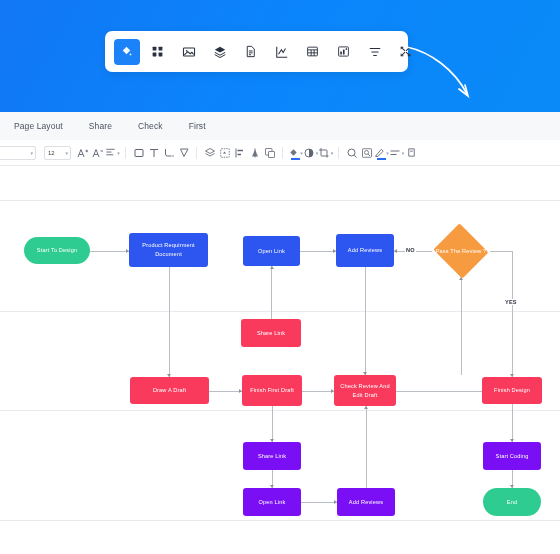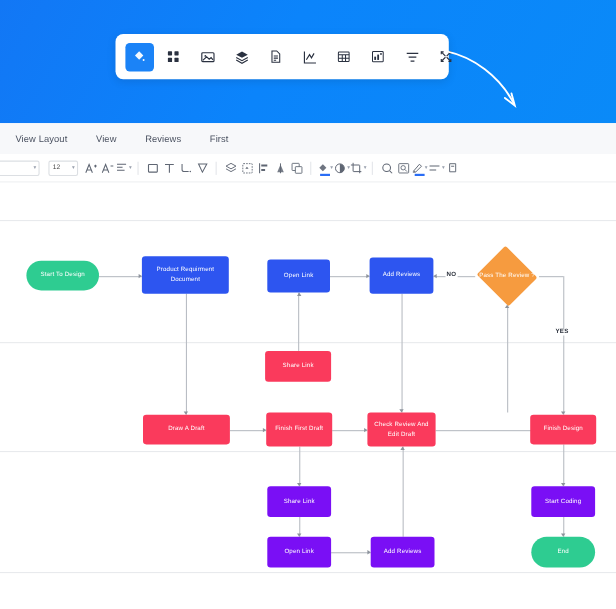--- a/index.html
+++ b/index.html
@@ -238,23 +238,23 @@
 
     <span class="hero-arrow">
       <svg width="80" height="60" viewBox="0 0 80 60" fill="none" stroke="#ffffff" stroke-width="1.7" stroke-linecap="round">
         <path d="M3 3 C 26 8, 50 25, 63 50"></path>
         <path d="M55 45 L64 52 L61 41"></path>
       </svg>
     </span>
   </div>
 
   <div class="menubar">
-    <div class="menu-item">View Layout</div>
-    <div class="menu-item">View</div>
-    <div class="menu-item">Reviews</div>
+    <div class="menu-item">Page Layout</div>
+    <div class="menu-item">Share</div>
+    <div class="menu-item">Check</div>
     <div class="menu-item">First</div>
   </div>
 
   <div class="toolbar">
 
     <div class="tb-select tb-font">
       <span class="cv"></span>
       <span class="tb-caret">▾</span>
     </div>
 

